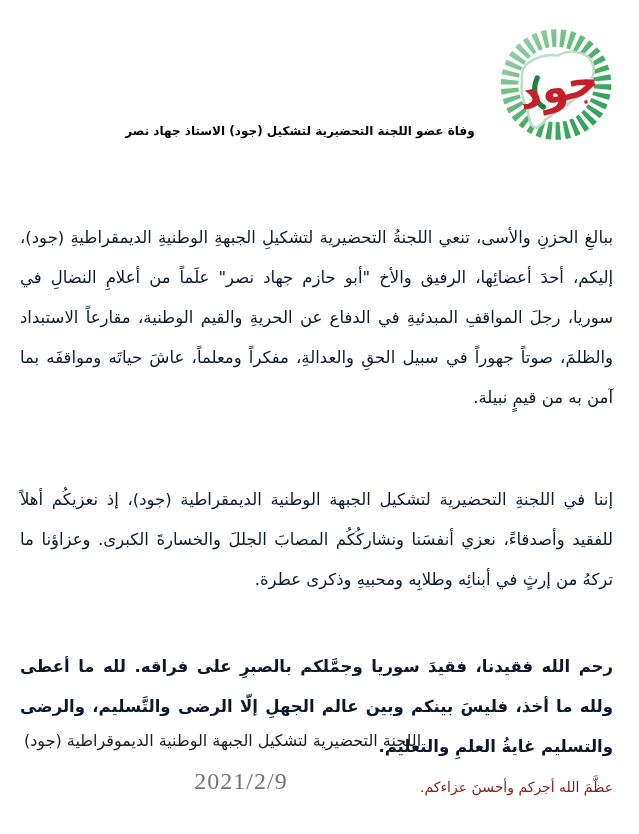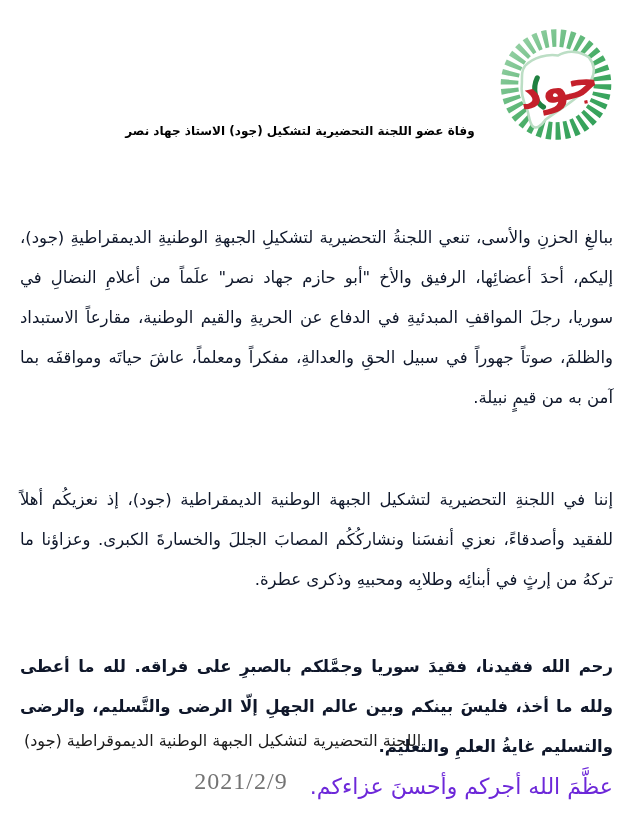--- a/index.html
+++ b/index.html
@@ -43,24 +43,24 @@
     font-size:16.5px;
     line-height:40px;
     text-align:justify;
     text-align-last:right;
     color:#0f172a;
   }
   .gap-1{margin-top:62px;}
   .gap-2{margin-top:47px;font-weight:bold;}
   .closing{
     margin:0;
-    font-size:22px;
+    font-size:14px;
     line-height:40px;
     text-align:right;
-    color:#6d28d9;
+    color:#7f1d1d;
   }
   
   .signature{
     position:absolute;
     top:731px;left:24px;
     white-space:nowrap;
     direction:rtl;
     font-size:16px;
     color:#1b1b1b;
   }

